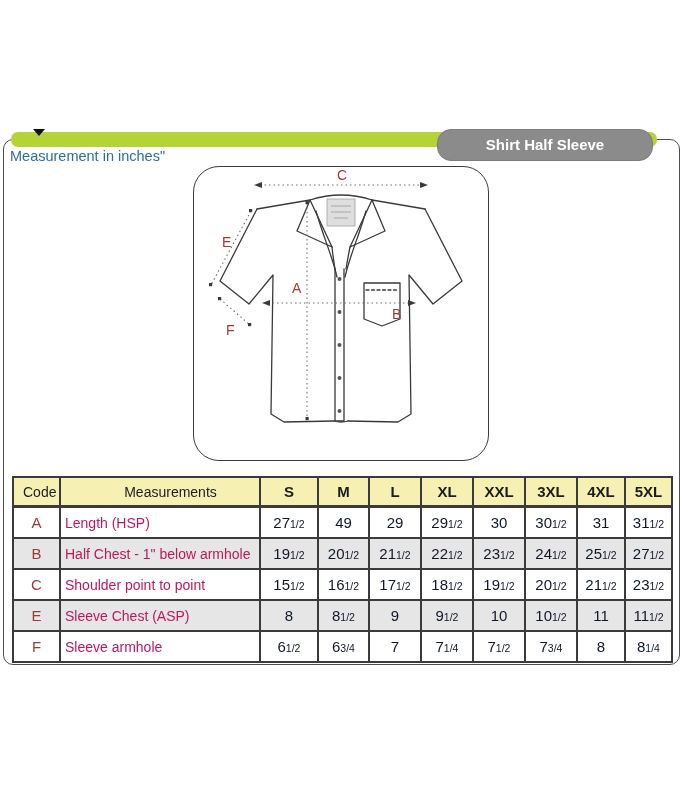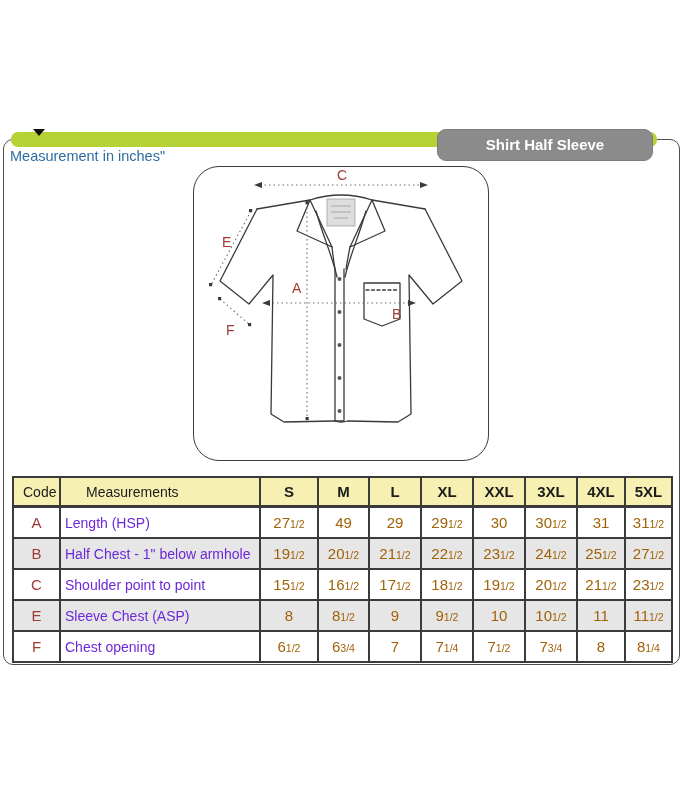--- a/index.html
+++ b/index.html
@@ -17,21 +17,21 @@
     position:absolute;left:11px;top:132px;width:646px;height:15px;
     background:#b5d334;border-radius:7px;z-index:2;
   }
   .pointer-triangle{
     position:absolute;left:33px;top:129px;width:0;height:0;z-index:3;
     border-left:6px solid transparent;border-right:6px solid transparent;
     border-top:7px solid #111111;
   }
   .title-tab{
     position:absolute;left:437px;top:129px;width:214px;height:30px;z-index:4;
-    background:#8b8b8b;border:1px solid #7c7c7c;border-radius:9px;
+    background:#8b8b8b;border:1px solid #7c7c7c;border-radius:14px;
     color:#ffffff;font-weight:bold;font-size:15px;text-align:center;line-height:29px;
   }
   .measure-note{
     position:absolute;left:10px;top:148px;z-index:3;
     color:#2e6da0;font-size:14.5px;
   }
   
   .diagram-box{
     position:absolute;left:193px;top:166px;width:294px;height:293px;z-index:3;
     border:1.5px solid #3c3c3c;border-radius:26px;background:#ffffff;
@@ -45,24 +45,24 @@
   }
   table.size-table th, table.size-table td{
     border:2px solid #3b3b3b;padding:0 4px;height:29px;overflow:hidden;white-space:nowrap;
   }
   table.size-table thead th{
     background:#f6f0b2;font-weight:normal;font-size:14px;height:27px;
     border-bottom:3px solid #3b3b3b;
   }
   table.size-table thead th.size-col{font-weight:bold;text-align:center;font-size:15px;}
   table.size-table thead th.code-col{text-align:center;padding-left:9px;}
-  table.size-table thead th.meas-col{text-align:left;padding-left:25px;}
+  table.size-table thead th.meas-col{text-align:center;padding-left:25px;}
   td.code-cell{color:#9e3a33;text-align:center;font-size:15px;}
-  td.name-cell{text-align:left;padding-left:9px;font-size:14px;color:#6d28d9;}
-  td.value-cell{text-align:center;font-size:15px;color:#a16207;margin-left:16px;}
+  td.name-cell{text-align:left;padding-left:9px;font-size:14px;color:#be185d;}
+  td.value-cell{text-align:center;font-size:15px;color:#0f172a;margin-left:16px;}
   tr.alt td{background:#e6e6e6;}
   .frac{font-size:10.5px;letter-spacing:0;}
 </style>
 </head>
 <body>
 
 <div class="outer-frame"></div>
 <div class="accent-bar"></div>
 <div class="pointer-triangle"></div>
 <div class="title-tab">Shirt Half Sleeve</div>
@@ -207,21 +207,21 @@
         <td class="value-cell">8<span class="frac">1/2</span></td>
         <td class="value-cell">9</td>
         <td class="value-cell">9<span class="frac">1/2</span></td>
         <td class="value-cell">10</td>
         <td class="value-cell">10<span class="frac">1/2</span></td>
         <td class="value-cell">11</td>
         <td class="value-cell">11<span class="frac">1/2</span></td>
       </tr>
       <tr>
         <td class="code-cell">F</td>
-        <td class="name-cell">Chest opening</td>
+        <td class="name-cell">Sleeve armhole</td>
         <td class="value-cell">6<span class="frac">1/2</span></td>
         <td class="value-cell">6<span class="frac">3/4</span></td>
         <td class="value-cell">7</td>
         <td class="value-cell">7<span class="frac">1/4</span></td>
         <td class="value-cell">7<span class="frac">1/2</span></td>
         <td class="value-cell">7<span class="frac">3/4</span></td>
         <td class="value-cell">8</td>
         <td class="value-cell">8<span class="frac">1/4</span></td>
       </tr>
     </tbody>

